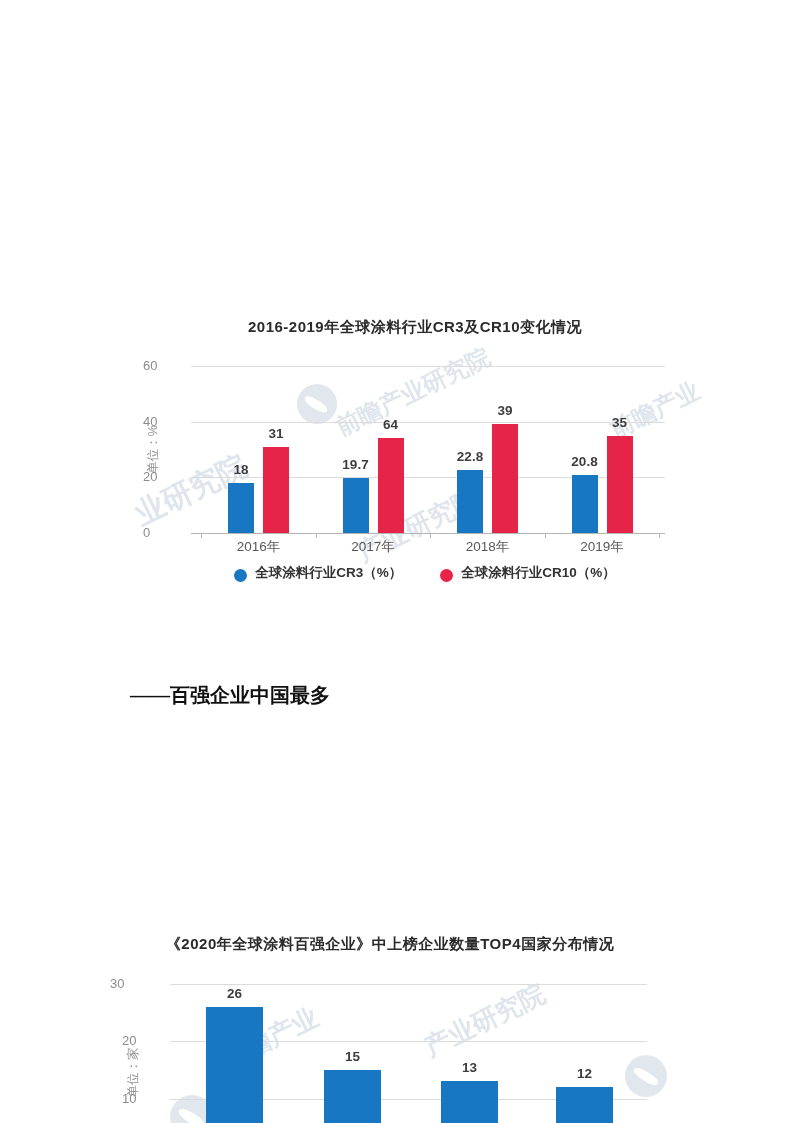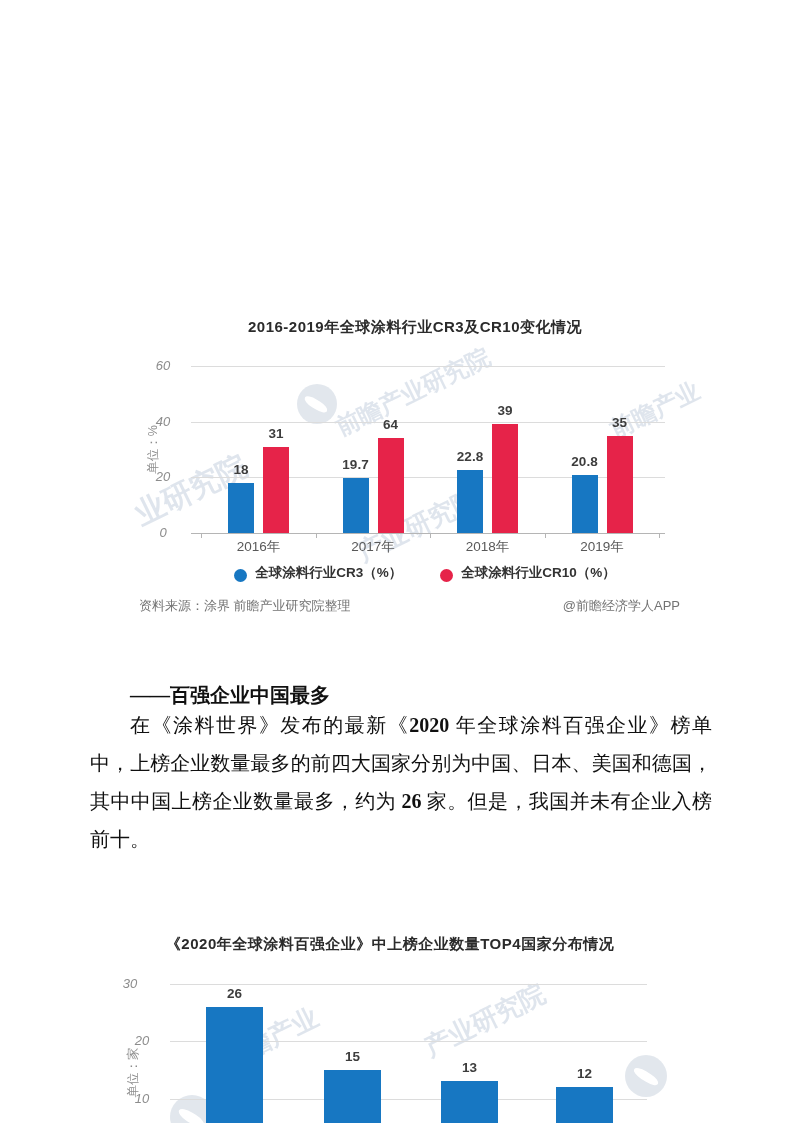--- a/index.html
+++ b/index.html
@@ -21,21 +21,21 @@
     position:absolute;font-family:"Liberation Sans",sans-serif;overflow:hidden;
   }
   .chart-title{
     position:absolute;left:0;text-align:center;font-size:15px;font-weight:bold;
     color:#2b2b2b;letter-spacing:.5px;white-space:nowrap;
   }
   .gridline{position:absolute;height:1px;background:#dcdcdc;}
   .axisline{background:#b5b5b5;}
   .axis-tick{position:absolute;width:1px;height:5px;background:#b5b5b5;}
   .ytick{
-    position:absolute;width:40px;text-align:center;font-size:13px;color:#8c8c8c;line-height:16px;font-style:italic;
+    position:absolute;width:40px;text-align:left;font-size:13px;color:#8c8c8c;line-height:16px;
   }
   .ylabel{
     position:absolute;width:84px;text-align:center;font-size:12.5px;color:#8c8c8c;
     transform:rotate(-90deg);white-space:nowrap;
   }
   .bar{position:absolute;}
   .bar-value{
     position:absolute;text-align:center;font-size:13.5px;font-weight:bold;color:#3d3d3d;
     line-height:16px;
   }
@@ -122,29 +122,24 @@
       <span class="legend-item">
         <span class="legend-dot" style="background: rgb(23, 119, 194);"></span>
         <span class="legend-label">全球涂料行业CR3（%）</span>
       </span>
       <span class="legend-item">
         <span class="legend-dot" style="background: rgb(230, 35, 73);"></span>
         <span class="legend-label">全球涂料行业CR10（%）</span>
       </span>
     </div>
 
-    <div class="source-row" style="top:285px;left:24px;right:55px;">
-      <span>资料来源：涂界 前瞻产业研究院整理</span>
-      <span>@前瞻经济学人APP</span>
-    </div>
   </figure>
 
   <h4 class="heading" style="top:682px;">——百强企业中国最多</h4>
 
-  <p class="para" style="top:706px;"><span>在《涂料世界》发布的最新《</span><b>2020</b><span> 年全球涂料百强企业》榜单中，上榜企业数量最多的前四大国家分别为中国、日本、美国和德国，其中中国上榜企业数量最多，约为 </span><b>26</b><span> 家。但是，我国并未有企业入榜前十。</span></p>
 
   <figure class="chart" id="chart2" style="left:90px;top:925px;width:640px;height:198px;margin:0;">
     <div class="chart-title" style="top:10px;width:600px;">《2020年全球涂料百强企业》中上榜企业数量TOP4国家分布情况</div>
     <div class="ylabel" style="left:1px;top:139px;">单位：家</div>
 
     <span class="wm" style="left:330px;top:78px;font-size:26px;">产业研究院</span>
     <span class="wm" style="left:128px;top:96px;font-size:26px;">前瞻产业</span>
     <div class="wm-logo" style="left:535px;top:130px;width:42px;height:42px;"></div>
     <div class="wm-logo" style="left:80px;top:170px;width:44px;height:44px;"></div>
 

